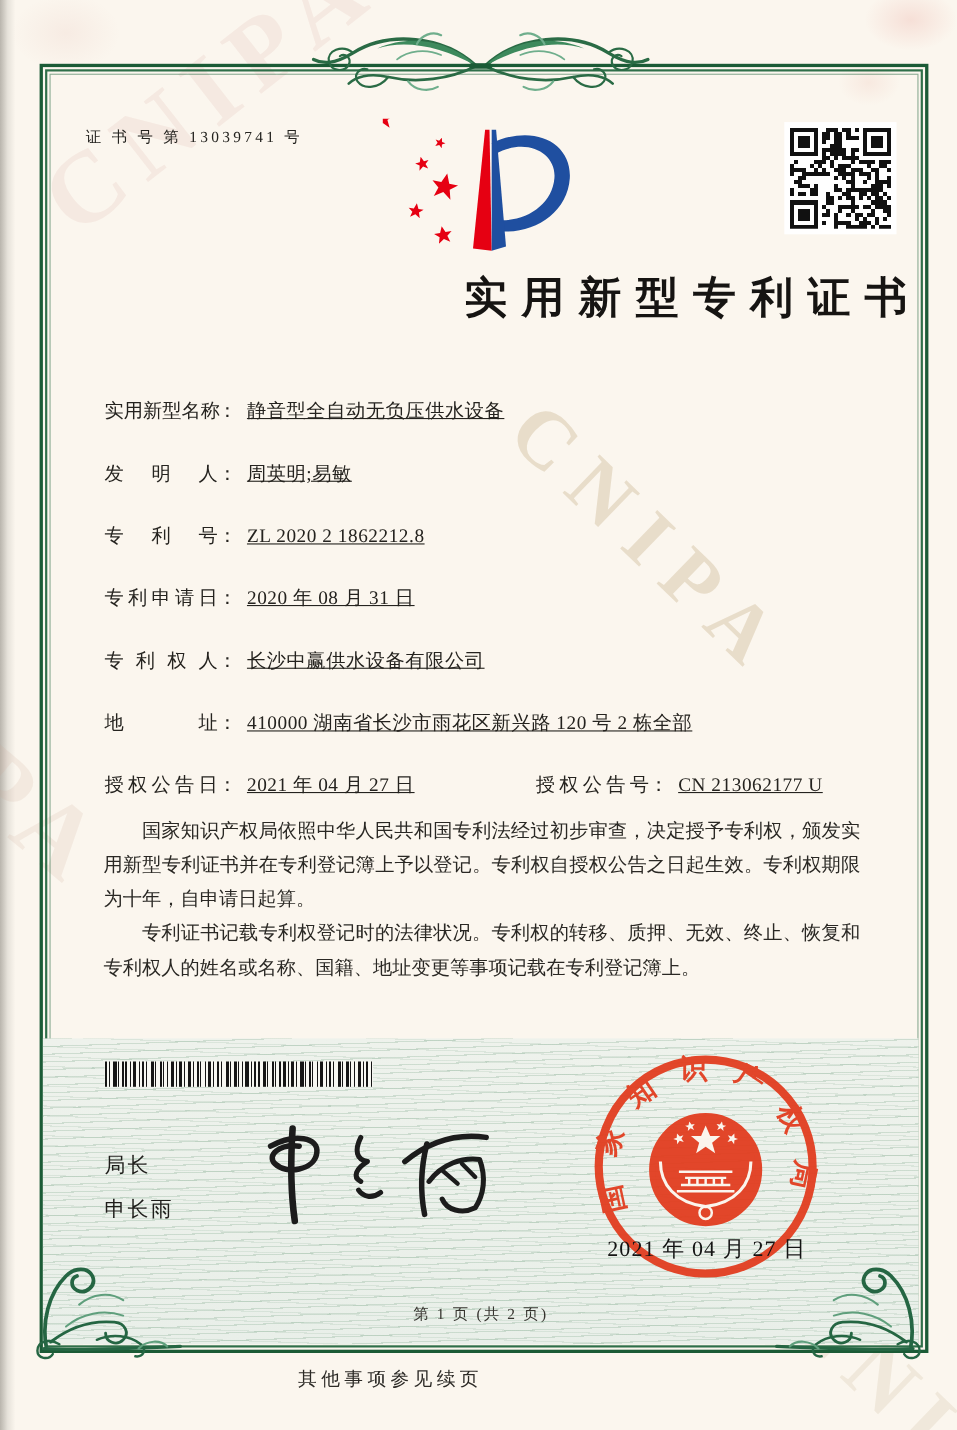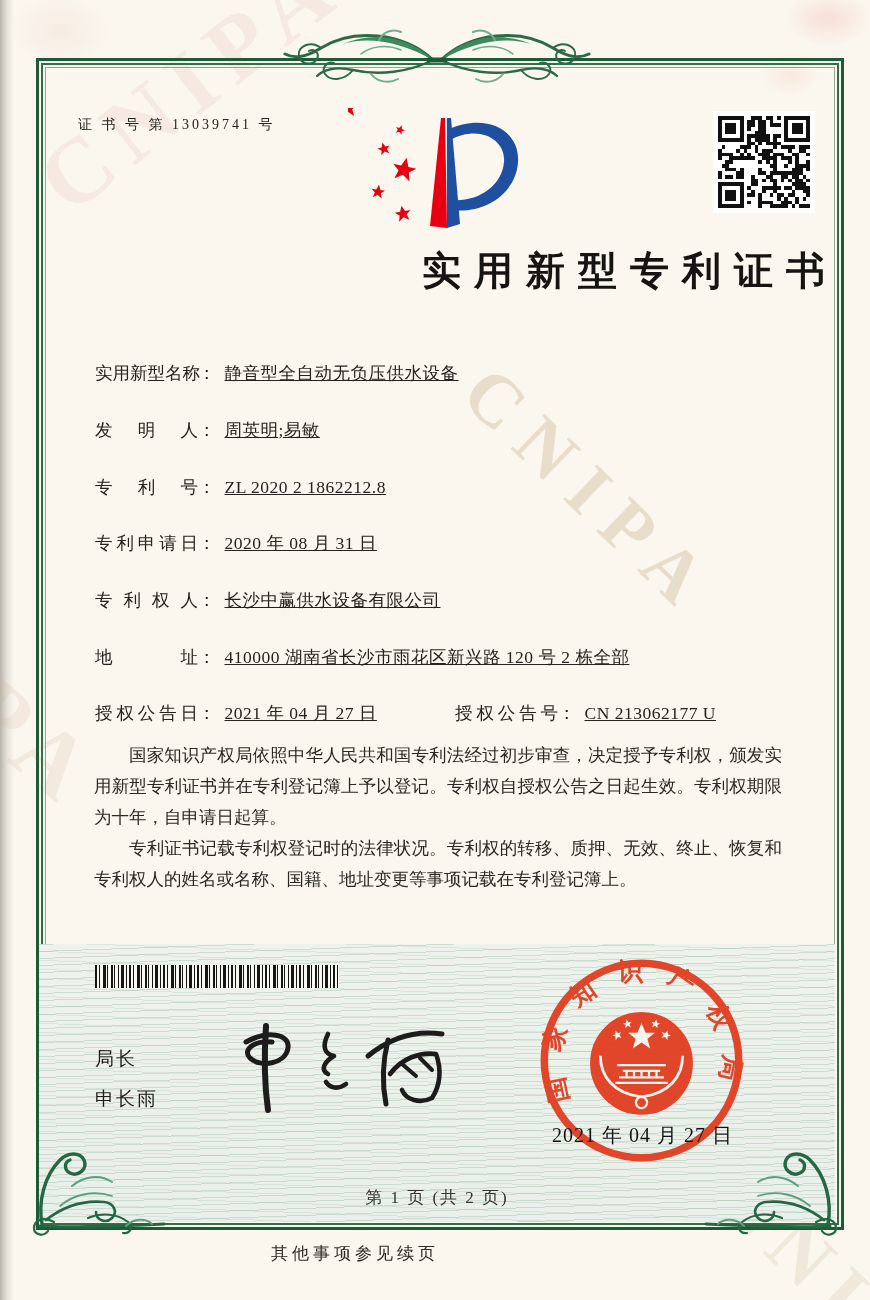--- a/index.html
+++ b/index.html
@@ -43,21 +43,21 @@
   #title{position:absolute;left:36px;top:244px;width:802px;text-align:right;
          font-size:39px;font-weight:bold;color:#161412;letter-spacing:13px;}
 
   
   .frow{position:absolute;left:95px;font-size:17.5px;color:#25231f;white-space:nowrap;}
   .flabel{display:inline-block;width:103px;text-align:justify;text-align-last:justify;vertical-align:bottom;}
   .fcolon{margin-right:9px;}
   .fval{letter-spacing:.5px;text-decoration:underline;}
   .r0{top:361px}.r1{top:418px}.r2{top:475px}.r3{top:531px}.r4{top:588px}.r5{top:645px}.r6{top:701px}
   .grant-no{position:absolute;left:455px;top:701px;font-size:17.5px;color:#25231f;white-space:nowrap;}
-  .grant-no .flabel{width:103px;}
+  .grant-no .flabel{width:103px;margin-left:32px;}
 
   
   #body-text{position:absolute;left:94px;top:740px;width:688px;font-size:17.5px;color:#2a2824;
              line-height:31px;text-align:justify;}
   #body-text p{margin:0;text-indent:2em;}
 
   
   #barcode{position:absolute;left:95px;top:965px;width:244px;height:23px;
     background:repeating-linear-gradient(90deg,
       #151515 0 2px,#f7f7f2 2px 4px,#151515 4px 5px,#f7f7f2 5px 8px,
@@ -69,21 +69,21 @@
   
   #signer-title{position:absolute;left:95px;top:1046px;font-size:19px;color:#1e1d1a;letter-spacing:2px;}
   #signer-name{position:absolute;left:95px;top:1086px;font-size:19px;color:#1e1d1a;letter-spacing:2px;}
   #signature{position:absolute;left:228px;top:1012px;}
 
   
   #seal{position:absolute;left:534px;top:953px;opacity:.93;}
   #seal-date{position:absolute;left:535px;top:1122px;width:215px;text-align:center;
              font-size:20px;color:#141414;letter-spacing:1px;white-space:nowrap;}
 
-  #page-info{position:absolute;left:36px;top:1186px;width:802px;text-align:center;font-size:17px;color:#35332e;letter-spacing:2px;}
+  #page-info{position:absolute;left:36px;top:1186px;width:802px;text-align:center;font-size:14px;color:#35332e;letter-spacing:2px;}
   #footer-note{position:absolute;left:0;top:1242px;width:710px;text-align:center;font-size:17px;color:#2c2a26;letter-spacing:4px;}
 </style>
 </head>
 <body>
 
 <div id="page">
 
   <div class="wm wm1">CNIPA</div>
   <div class="wm wm2">CNIPA</div>
   <div class="wm wm3">CNIPA</div>

